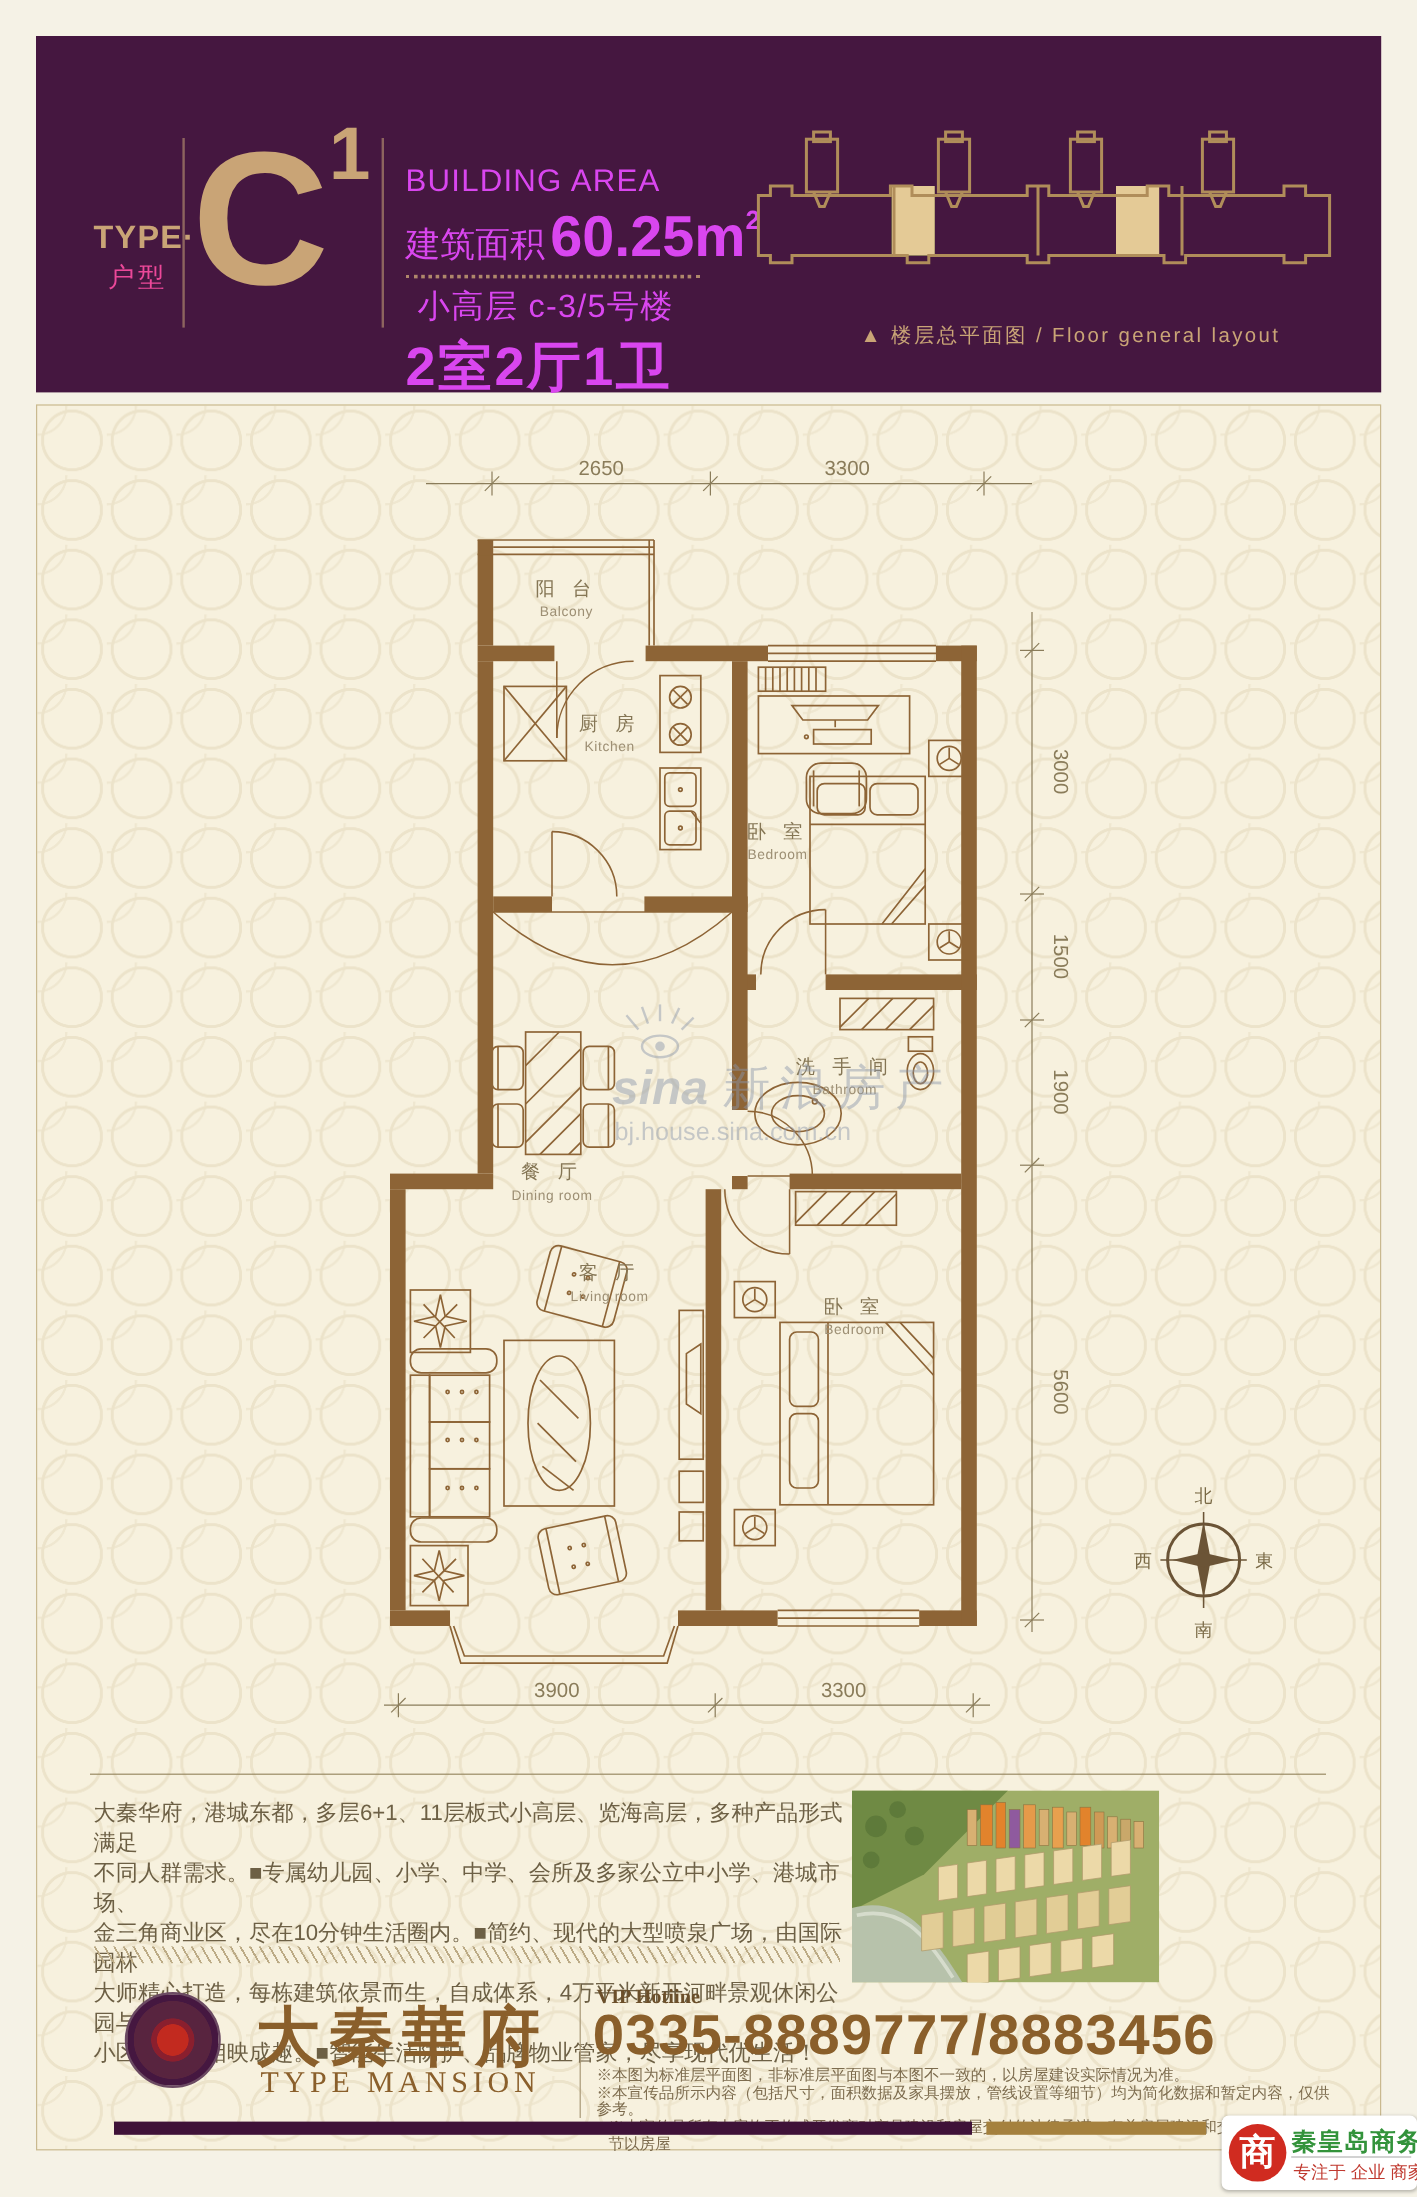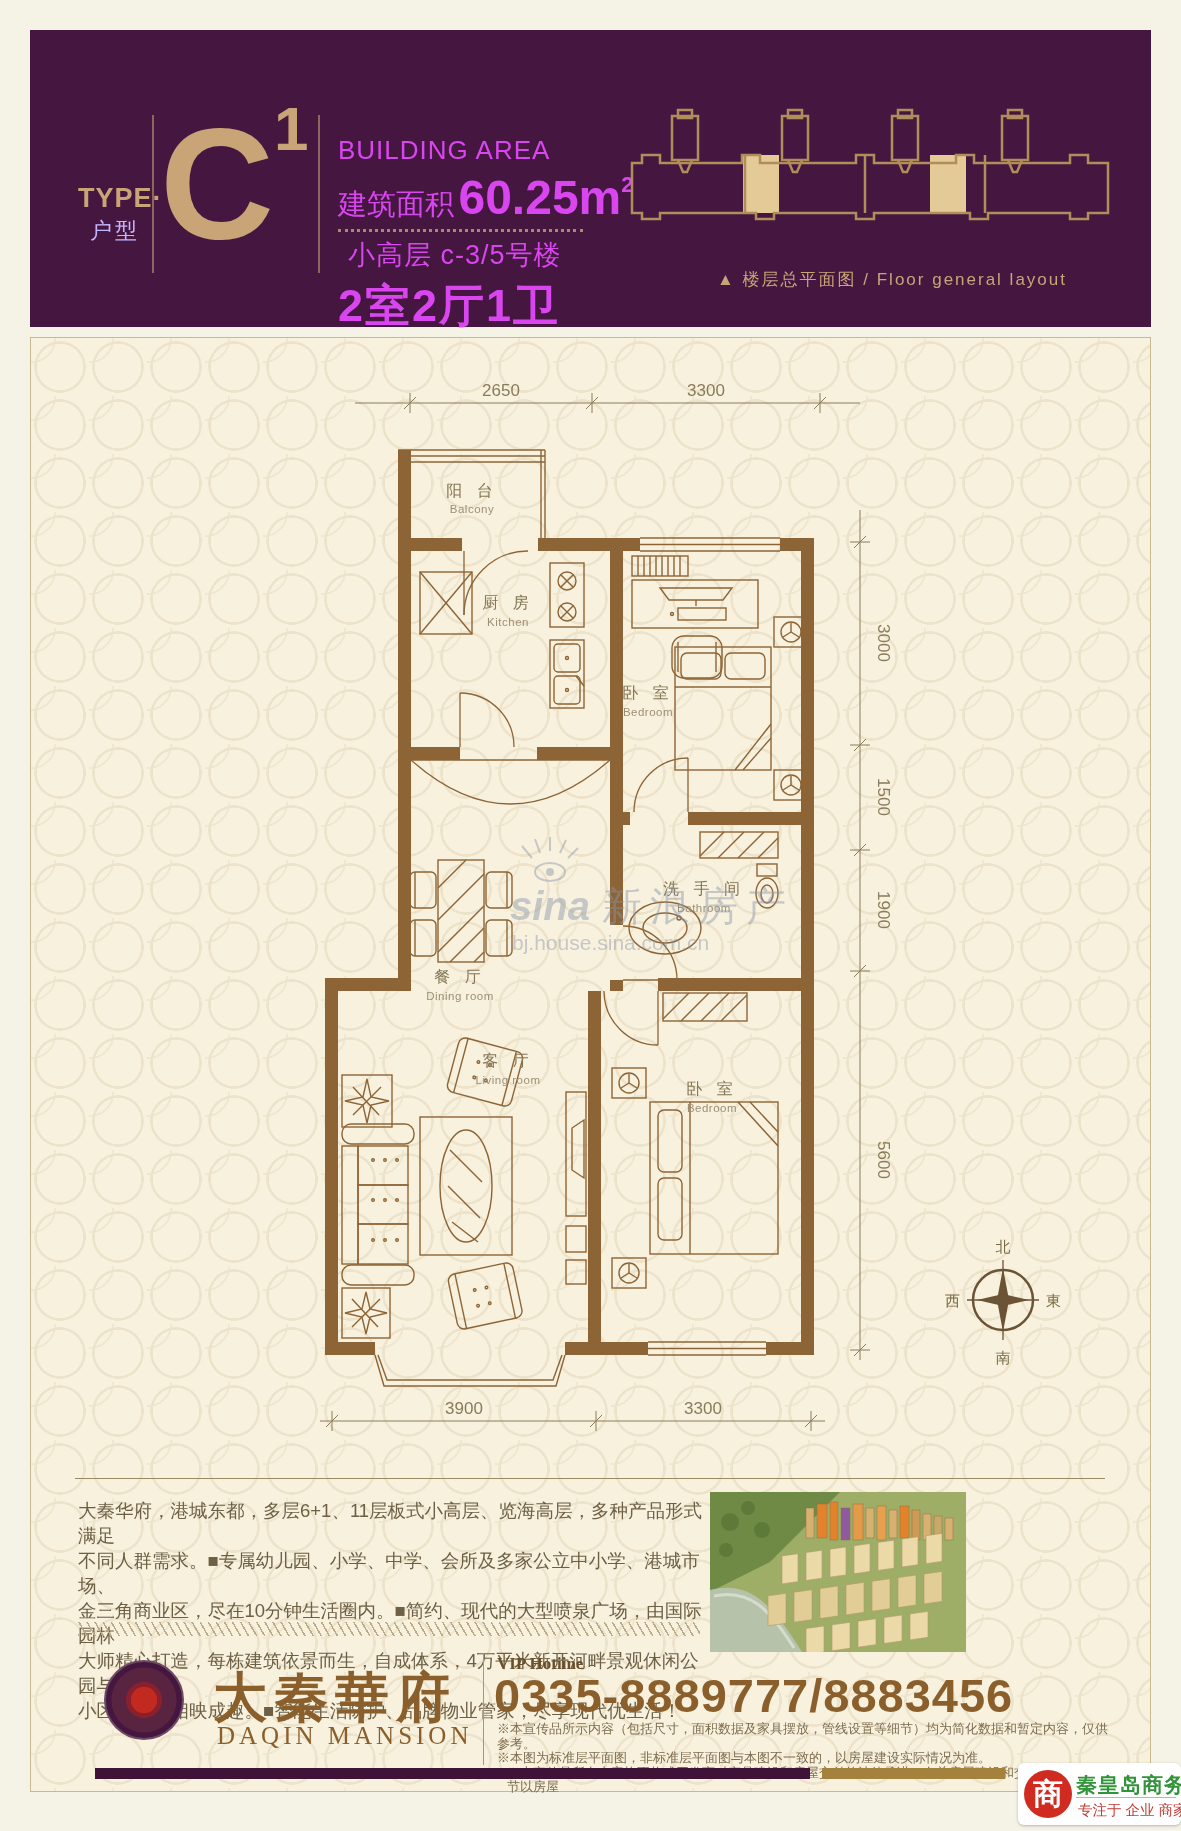--- a/index.html
+++ b/index.html
@@ -4,21 +4,21 @@
 <style>
   * { margin:0; padding:0; box-sizing:border-box; }
   html,body { width:1181px; }
   body { position:relative; width:1181px; height:1831px; background:#f5f2e6;
          font-family:"Liberation Sans", sans-serif; overflow:hidden; }
   .abs { position:absolute; }
 
   
   .header { left:30px; top:30px; width:1121px; height:297px; background:#451740; }
   .hdr-type-en { left:48px; top:153px; color:#c9a476; font-size:27px; font-weight:bold; letter-spacing:1px; }
-  .hdr-type-cn { left:60px; top:186px; color:#c4b5fd; font-size:22px; letter-spacing:3px; }
+  .hdr-type-cn { left:60px; top:186px; color:#ec4899; font-size:22px; letter-spacing:3px; }
   .hdr-vline { width:2px; background:rgba(201,164,118,.55); }
   .hdr-unit { left:130px; top:68px; color:#c9a476; font-size:158px; font-weight:bold; line-height:1; }
   .hdr-unit sup { font-size:62px; vertical-align:88px; font-weight:bold; }
   .hdr-col { left:308px; top:105px; width:270px; color:#d946ef; }
   .hdr-area-label { font-size:26px; letter-spacing:1px; }
   .hdr-area-row { margin-top:4px; white-space:nowrap; }
   .hdr-area-prefix { font-size:29px; }
   .hdr-area-value { font-size:48px; font-weight:bold; }
   .hdr-area-value sup { font-size:22px; vertical-align:22px; }
   .hdr-dotted { margin-top:4px; width:245px; border-top:3px dotted rgba(201,164,118,.8); }
@@ -543,29 +543,29 @@
         <rect x="174" y="150" width="18" height="26"></rect>
       <rect x="200" y="150" width="18" height="26"></rect>
     </g>
   </g>
 </svg>
 
 <div class="abs hatch"></div>
 
 <div class="abs emblem"></div>
 <div class="abs brand-cn">大秦華府</div>
-<div class="abs brand-en">DAQIN MANSION</div>
+<div class="abs brand-en">TYPE MANSION</div>
 
 <div class="abs vdiv"></div>
 <div class="abs vip-label">VIP Hotiine</div>
 <div class="abs phone">0335-8889777/8883456</div>
 
 <div class="abs disclaimers">
+  <div>※本图为标准层平面图，非标准层平面图与本图不一致的，以房屋建设实际情况为准。</div>
   <div>※本宣传品所示内容（包括尺寸，面积数据及家具摆放，管线设置等细节）均为简化数据和暂定内容，仅供参考。</div>
-  <div>※本图为标准层平面图，非标准层平面图与本图不一致的，以房屋建设实际情况为准。</div>
   <div>※本宣传品所有内容均不构成开发商对产品建设和房屋交付的法律承诺。有关房屋建设和交付的标准及细节以房屋</div>
 </div>
 
 <div class="abs bar-purple"></div>
 <div class="abs bar-gold"></div>
 
 <div class="abs badge">
   <div class="abs badge-circle">商</div>
   <div class="abs badge-site">秦皇岛商务网</div>
   <div class="abs badge-rule"></div>

